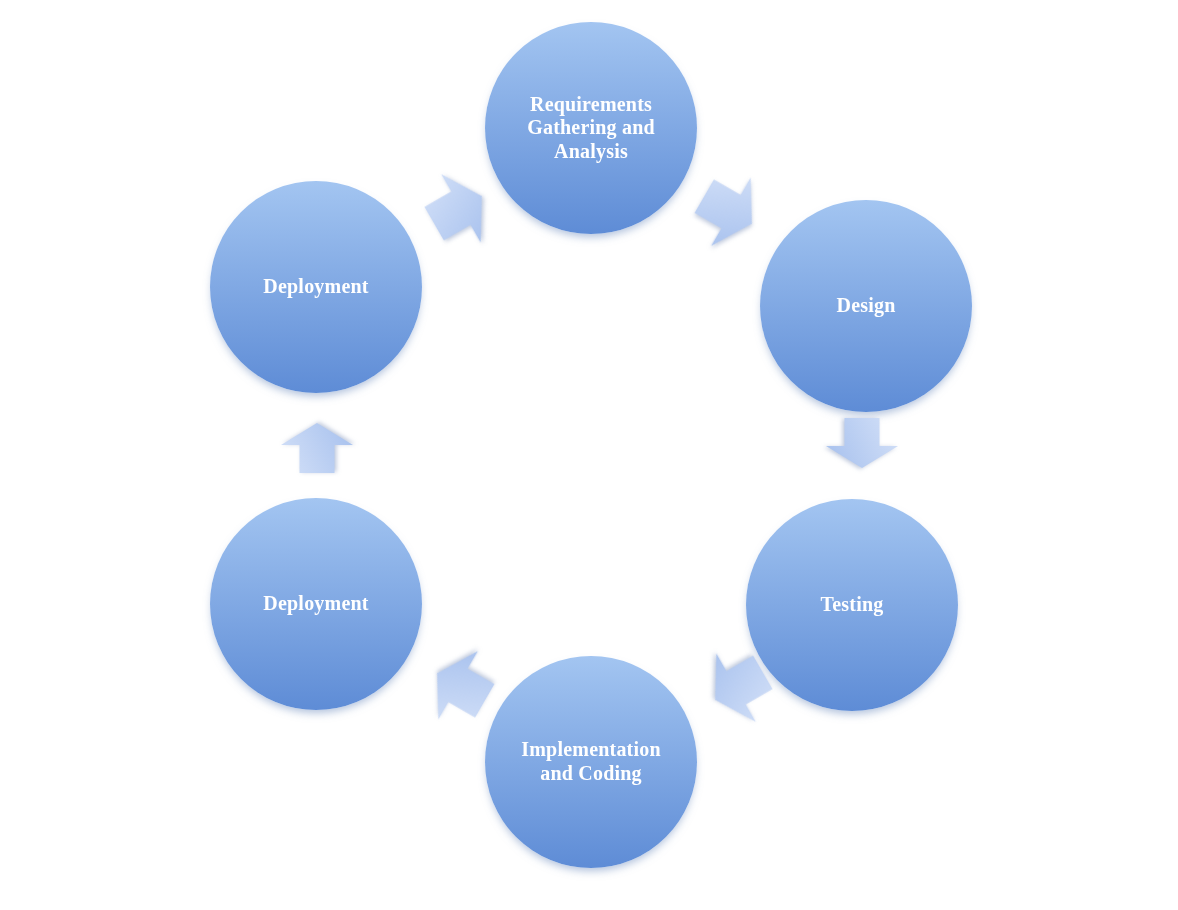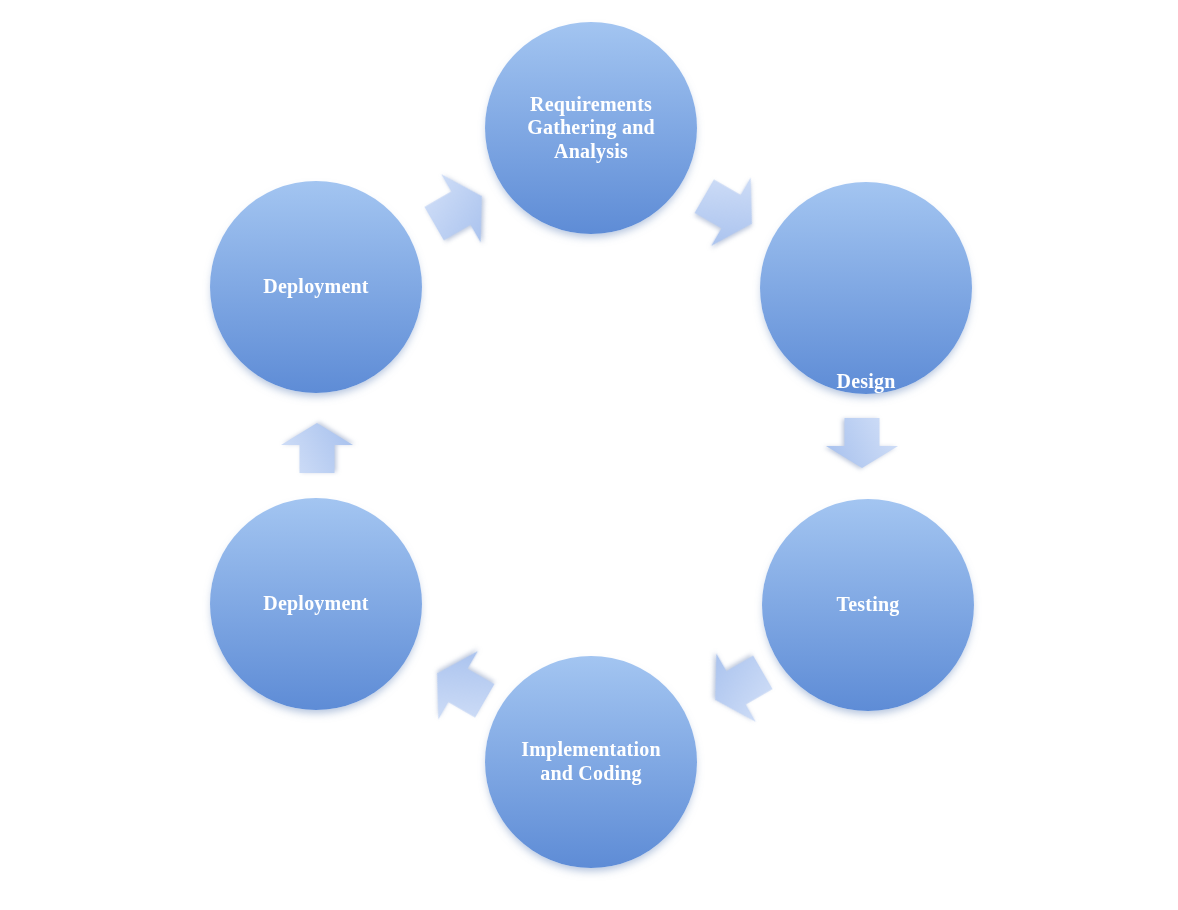--- a/index.html
+++ b/index.html
@@ -45,22 +45,22 @@
     display: block;
     width: 100%;
     height: 100%;
     overflow: visible;
   }
   .arrow polygon {
     filter: drop-shadow(1.5px 2.5px 2px rgba(125, 145, 185, 0.5));
   }
   
   #node-requirements   { left: 485px; top: 22px; }
-  #node-design         { left: 760px; top: 182px; align-items: flex-end; }
-  #node-testing        { left: 762px; top: 499px; }
+  #node-design         { left: 760px; top: 200px; }
+  #node-testing        { left: 746px; top: 499px; }
   #node-implementation { left: 485px; top: 656px; }
   #node-deployment     { left: 210px; top: 498px; }
   #node-maintenance    { left: 210px; top: 181px; }
   
   #arrow-maintenance-to-requirements { left: 433px; top: 174px; transform: rotate(-30deg) scale(1.1); }
   #arrow-requirements-to-design      { left: 703px; top: 174px; transform: rotate(30deg)  scale(1.1); }
   #arrow-design-to-testing           { left: 837px; top: 407px; transform: rotate(90deg); }
   #arrow-testing-to-implementation   { left: 714px; top: 650px; transform: rotate(150deg) scale(1.1); }
   #arrow-implementation-to-deployment{ left: 436px; top: 651px; transform: rotate(-150deg) scale(1.1); }
   #arrow-deployment-to-maintenance   { left: 292px; top: 412px; transform: rotate(-90deg); }

